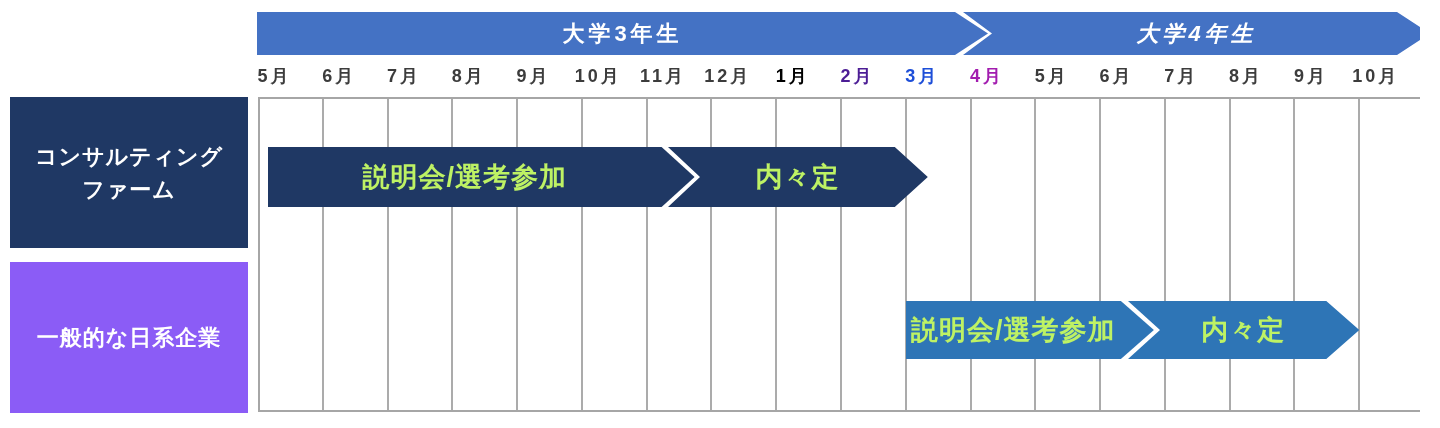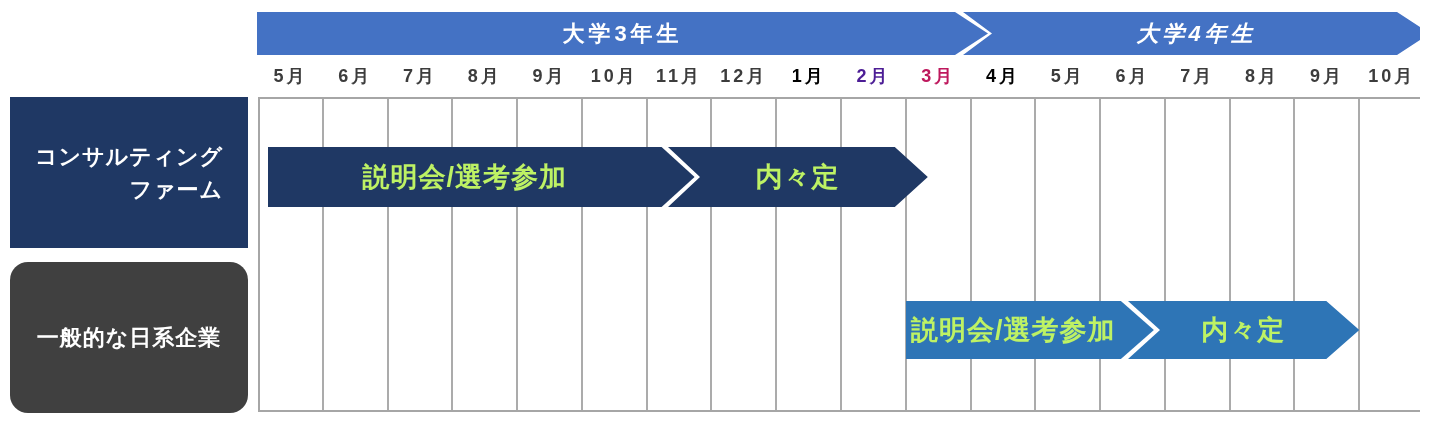--- a/index.html
+++ b/index.html
@@ -30,21 +30,21 @@
     clip-path: polygon(0 0, calc(100% - 33px) 0, 100% 50%, calc(100% - 33px) 100%, 0 100%);
   }
   .banner-y4 {
     left: 963px; width: 467px;
     clip-path: polygon(0 0, calc(100% - 33px) 0, 100% 50%, calc(100% - 33px) 100%, 0 100%, 29px 50%);
   }
 
   
   .months {
     position: absolute;
-    left: 258px; top: 57px;
+    left: 242px; top: 57px;
     width: 1166px; height: 38px;
     display: flex;
   }
   .month {
     flex: 1;
     display: flex;
     align-items: center;
     justify-content: center;
     font-size: 18px;
     letter-spacing: 3px;
@@ -114,22 +114,22 @@
       <div class="month" style="color: rgb(60, 60, 60);">5月</div>
       <div class="month" style="color: rgb(60, 60, 60);">6月</div>
       <div class="month" style="color: rgb(60, 60, 60);">7月</div>
       <div class="month" style="color: rgb(60, 60, 60);">8月</div>
       <div class="month" style="color: rgb(60, 60, 60);">9月</div>
       <div class="month" style="color: rgb(60, 60, 60);">10月</div>
       <div class="month" style="color: rgb(60, 60, 60);">11月</div>
       <div class="month" style="color: rgb(60, 60, 60);">12月</div>
       <div class="month" style="color: #000000;">1月</div>
       <div class="month" style="color: #4c1d95;">2月</div>
-      <div class="month" style="color: #be185d;">3月</div>
-      <div class="month" style="color: #000000;">4月</div>
+      <div class="month" style="color: #1d4ed8;">3月</div>
+      <div class="month" style="color: #a21caf;">4月</div>
       <div class="month" style="color: rgb(60, 60, 60);">5月</div>
       <div class="month" style="color: rgb(60, 60, 60);">6月</div>
       <div class="month" style="color: rgb(60, 60, 60);">7月</div>
       <div class="month" style="color: rgb(60, 60, 60);">8月</div>
       <div class="month" style="color: rgb(60, 60, 60);">9月</div>
       <div class="month" style="color: rgb(60, 60, 60);">10月</div>
     </div>
 
   <div class="grid">
       <div class="gridline" style="left: 61.7778px; background: rgb(171, 171, 171);"></div>
@@ -144,26 +144,26 @@
       <div class="gridline" style="left: 644.778px; background: rgb(171, 171, 171);"></div>
       <div class="gridline" style="left: 709.556px; background: rgb(171, 171, 171);"></div>
       <div class="gridline" style="left: 774.333px; background: rgb(171, 171, 171);"></div>
       <div class="gridline" style="left: 839.111px; background: rgb(171, 171, 171);"></div>
       <div class="gridline" style="left: 903.889px; background: rgb(171, 171, 171);"></div>
       <div class="gridline" style="left: 968.667px; background: rgb(171, 171, 171);"></div>
       <div class="gridline" style="left: 1033.44px; background: rgb(171, 171, 171);"></div>
       <div class="gridline" style="left: 1098.22px; background: rgb(171, 171, 171);"></div>
     </div>
 
-  <div class="rowlabel rowlabel-0" style="background: rgb(31, 56, 100); text-align: right;">
+  <div class="rowlabel rowlabel-0" style="background: rgb(31, 56, 100);">
     <span>コンサルティング
 ファーム</span>
   </div>
 
-  <div class="rowlabel rowlabel-1" style="background: #404040; border-radius: 18px;">
+  <div class="rowlabel rowlabel-1" style="background: #8b5cf6;">
     <span>一般的な日系企業</span>
   </div>
 
 <div class="bar" style="left: 267.7px; width: 426.9px; top: 147px; height: 60px; background: rgb(31, 56, 100); clip-path: polygon(0px 0px, calc(100% - 33px) 0px, 100% 50%, calc(100% - 33px) 100%, 0px 100%); padding-right: 33px;">
       <span>説明会/選考参加</span>
     </div>
     <div class="bar" style="left: 668px; width: 259.8px; top: 147px; height: 60px; background: rgb(31, 56, 100); clip-path: polygon(0px 0px, calc(100% - 33px) 0px, 100% 50%, calc(100% - 33px) 100%, 0px 100%, 32px 50%); padding-right: 33px; padding-left: 32px;">
       <span>内々定</span>
     </div>
     <div class="bar" style="left: 905.8px; width: 248.1px; top: 301px; height: 58px; background: rgb(46, 117, 182); clip-path: polygon(0px 0px, calc(100% - 33px) 0px, 100% 50%, calc(100% - 33px) 100%, 0px 100%); padding-right: 33px;">

